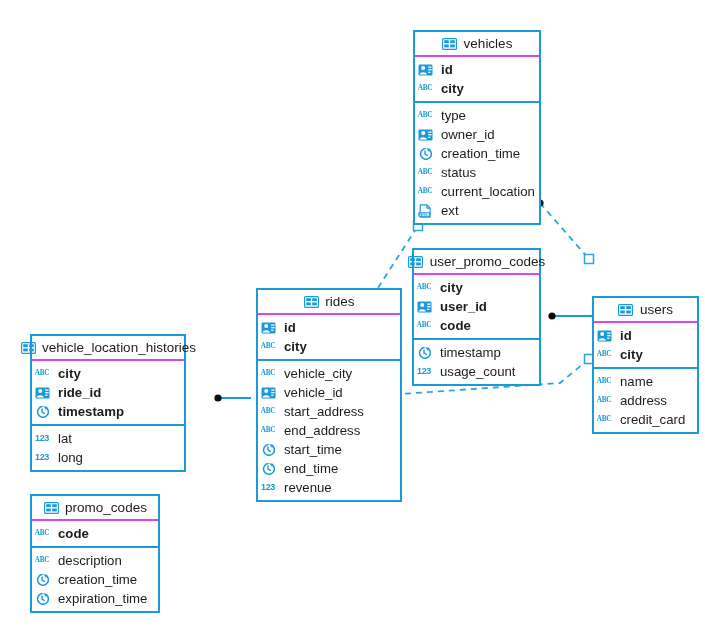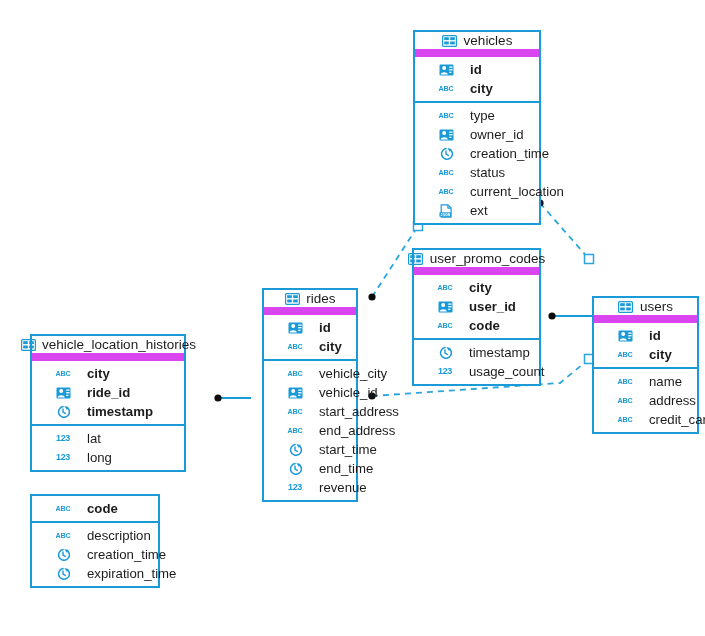--- a/index.html
+++ b/index.html
@@ -17,51 +17,51 @@
     position:absolute;
     background:#ffffff;
     border:2px solid #1a9ad7;
     box-sizing:border-box;
     z-index:2;
   }
   .tbl-header{
     display:flex;align-items:center;justify-content:center;
     gap:6px;
     height:25px;
-    border-bottom:8px solid #d946ef;
+    border-bottom:2px solid #d946ef;
     box-sizing:border-box;
     padding:0 6px;
   }
   .tbl-title{
     font-size:13.5px;color:#1c1c1c;white-space:nowrap;
   }
   .section{
     box-sizing:border-box;
     padding:3px 0 3px 0;
   }
   .section.pk{border-bottom:2px solid #1a9ad7;}
   .field{
-    display:flex;align-items:center;gap:16px;
+    display:flex;align-items:center;gap:8px;
     height:19px;
-    padding:0 23px;
+    padding:0 2px;
     box-sizing:border-box;
     white-space:nowrap;
   }
   .field .fname{font-size:13.2px;color:#1c1c1c;}
   .section.pk .field .fname{font-weight:bold;}
 
   
   .ico{
     flex:0 0 auto;
     width:16px;height:14px;
     display:inline-flex;align-items:center;justify-content:center;
   }
   .ico svg{display:block;}
   .ico-abc{
-    font-family:Liberation Sans, sans-serif;
+    font-family:Liberation Serif, serif;
     font-size:7.2px;font-weight:bold;color:#1a9ad7;
     letter-spacing:-0.2px;line-height:1;
   }
   .ico-123{
     font-family:"Liberation Sans", sans-serif;
     font-size:9px;font-weight:bold;color:#1a9ad7;
     letter-spacing:-0.3px;line-height:1;
   }
   .endpoint-dot{fill:#0d0d0d;}
 </style>
@@ -268,21 +268,21 @@
         <div class="field">
           <span class="ico ico-abc">ABC</span>
           <span class="fname">address</span>
         </div>
         <div class="field">
           <span class="ico ico-abc">ABC</span>
           <span class="fname">credit_card</span>
         </div>
       </div>
     </div>
-    <div class="table-box" style="left: 262px; top: 288px; width: 96px; text-align: right;">
+    <div class="table-box" style="left: 256px; top: 288px; width: 146px; text-align: right;">
       <div class="tbl-header">
         <span class="ico">
           <svg width="15" height="12" viewBox="0 0 15 12">
             <rect x="0.6" y="0.6" width="13.8" height="10.8" rx="1" fill="none" stroke="#1a9ad7" stroke-width="1.2"></rect>
             <rect x="2.2" y="2.2" width="4.6" height="2.9" fill="#1a9ad7"></rect>
             <rect x="8.2" y="2.2" width="4.6" height="2.9" fill="#1a9ad7"></rect>
             <rect x="2.2" y="6.5" width="4.6" height="2.9" fill="#1a9ad7"></rect>
             <rect x="8.2" y="6.5" width="4.6" height="2.9" fill="#1a9ad7"></rect>
           </svg>
         </span>
@@ -406,20 +406,32 @@
           <span class="ico ico-123">123</span>
           <span class="fname">lat</span>
         </div>
         <div class="field">
           <span class="ico ico-123">123</span>
           <span class="fname">long</span>
         </div>
       </div>
     </div>
     <div class="table-box" style="left: 30px; top: 494px; width: 130px;">
+      <div class="tbl-header">
+        <span class="ico">
+          <svg width="15" height="12" viewBox="0 0 15 12">
+            <rect x="0.6" y="0.6" width="13.8" height="10.8" rx="1" fill="none" stroke="#1a9ad7" stroke-width="1.2"></rect>
+            <rect x="2.2" y="2.2" width="4.6" height="2.9" fill="#1a9ad7"></rect>
+            <rect x="8.2" y="2.2" width="4.6" height="2.9" fill="#1a9ad7"></rect>
+            <rect x="2.2" y="6.5" width="4.6" height="2.9" fill="#1a9ad7"></rect>
+            <rect x="8.2" y="6.5" width="4.6" height="2.9" fill="#1a9ad7"></rect>
+          </svg>
+        </span>
+        <span class="tbl-title">promo_codes</span>
+      </div>
       <div class="section pk">
         <div class="field">
           <span class="ico ico-abc">ABC</span>
           <span class="fname">code</span>
         </div>
       </div>
       <div class="section cols">
         <div class="field">
           <span class="ico ico-abc">ABC</span>
           <span class="fname">description</span>

